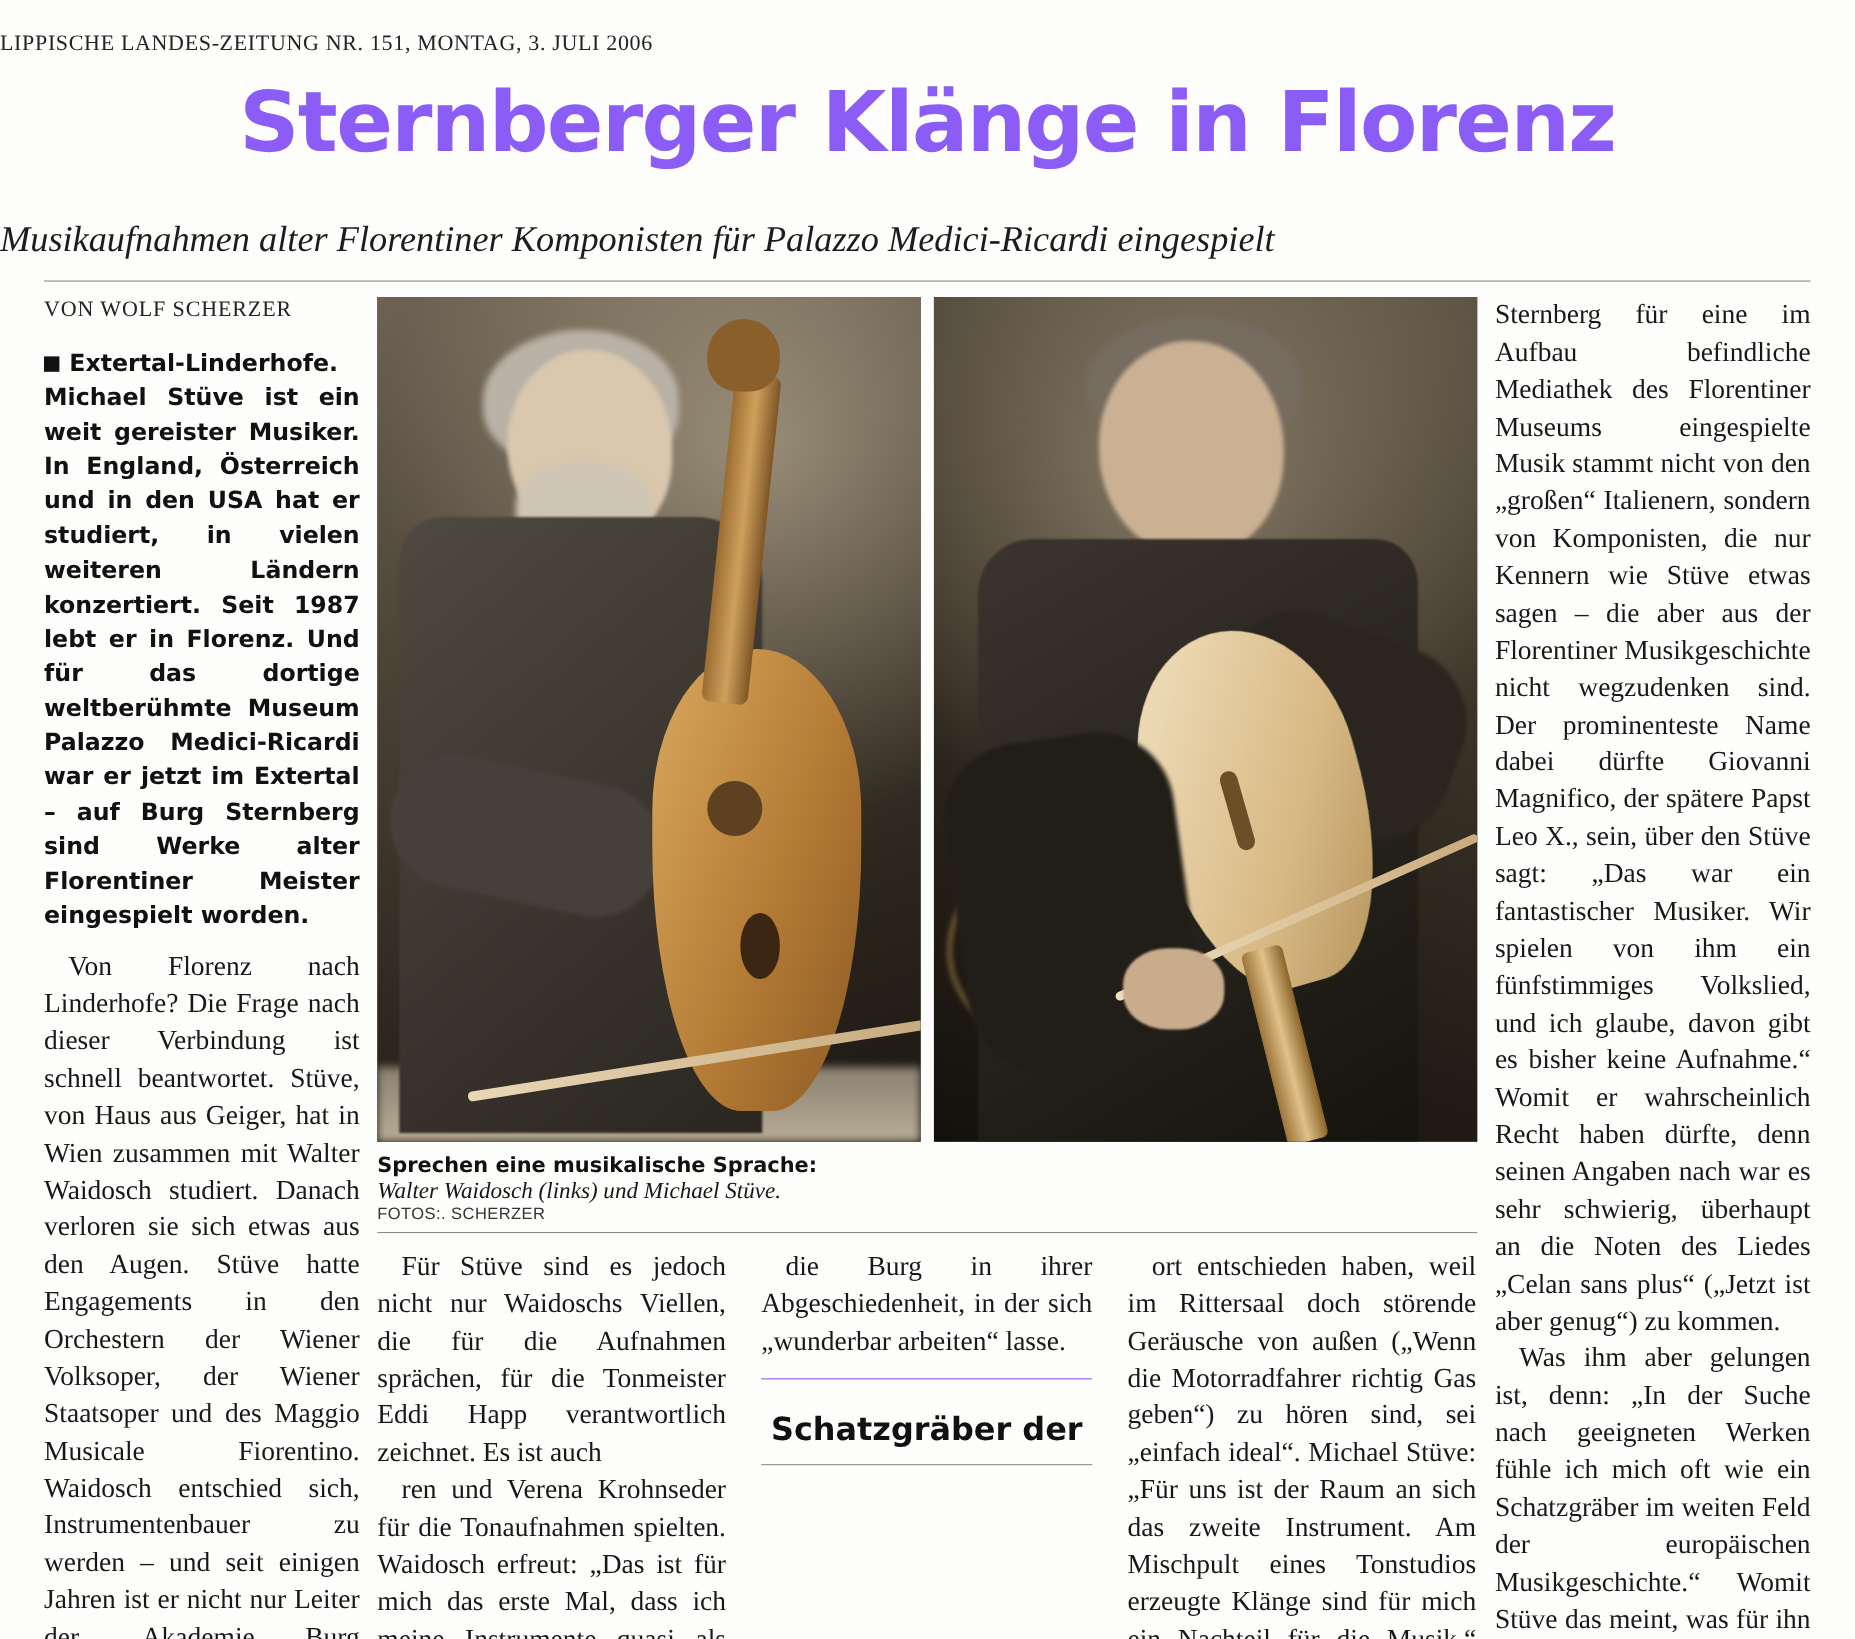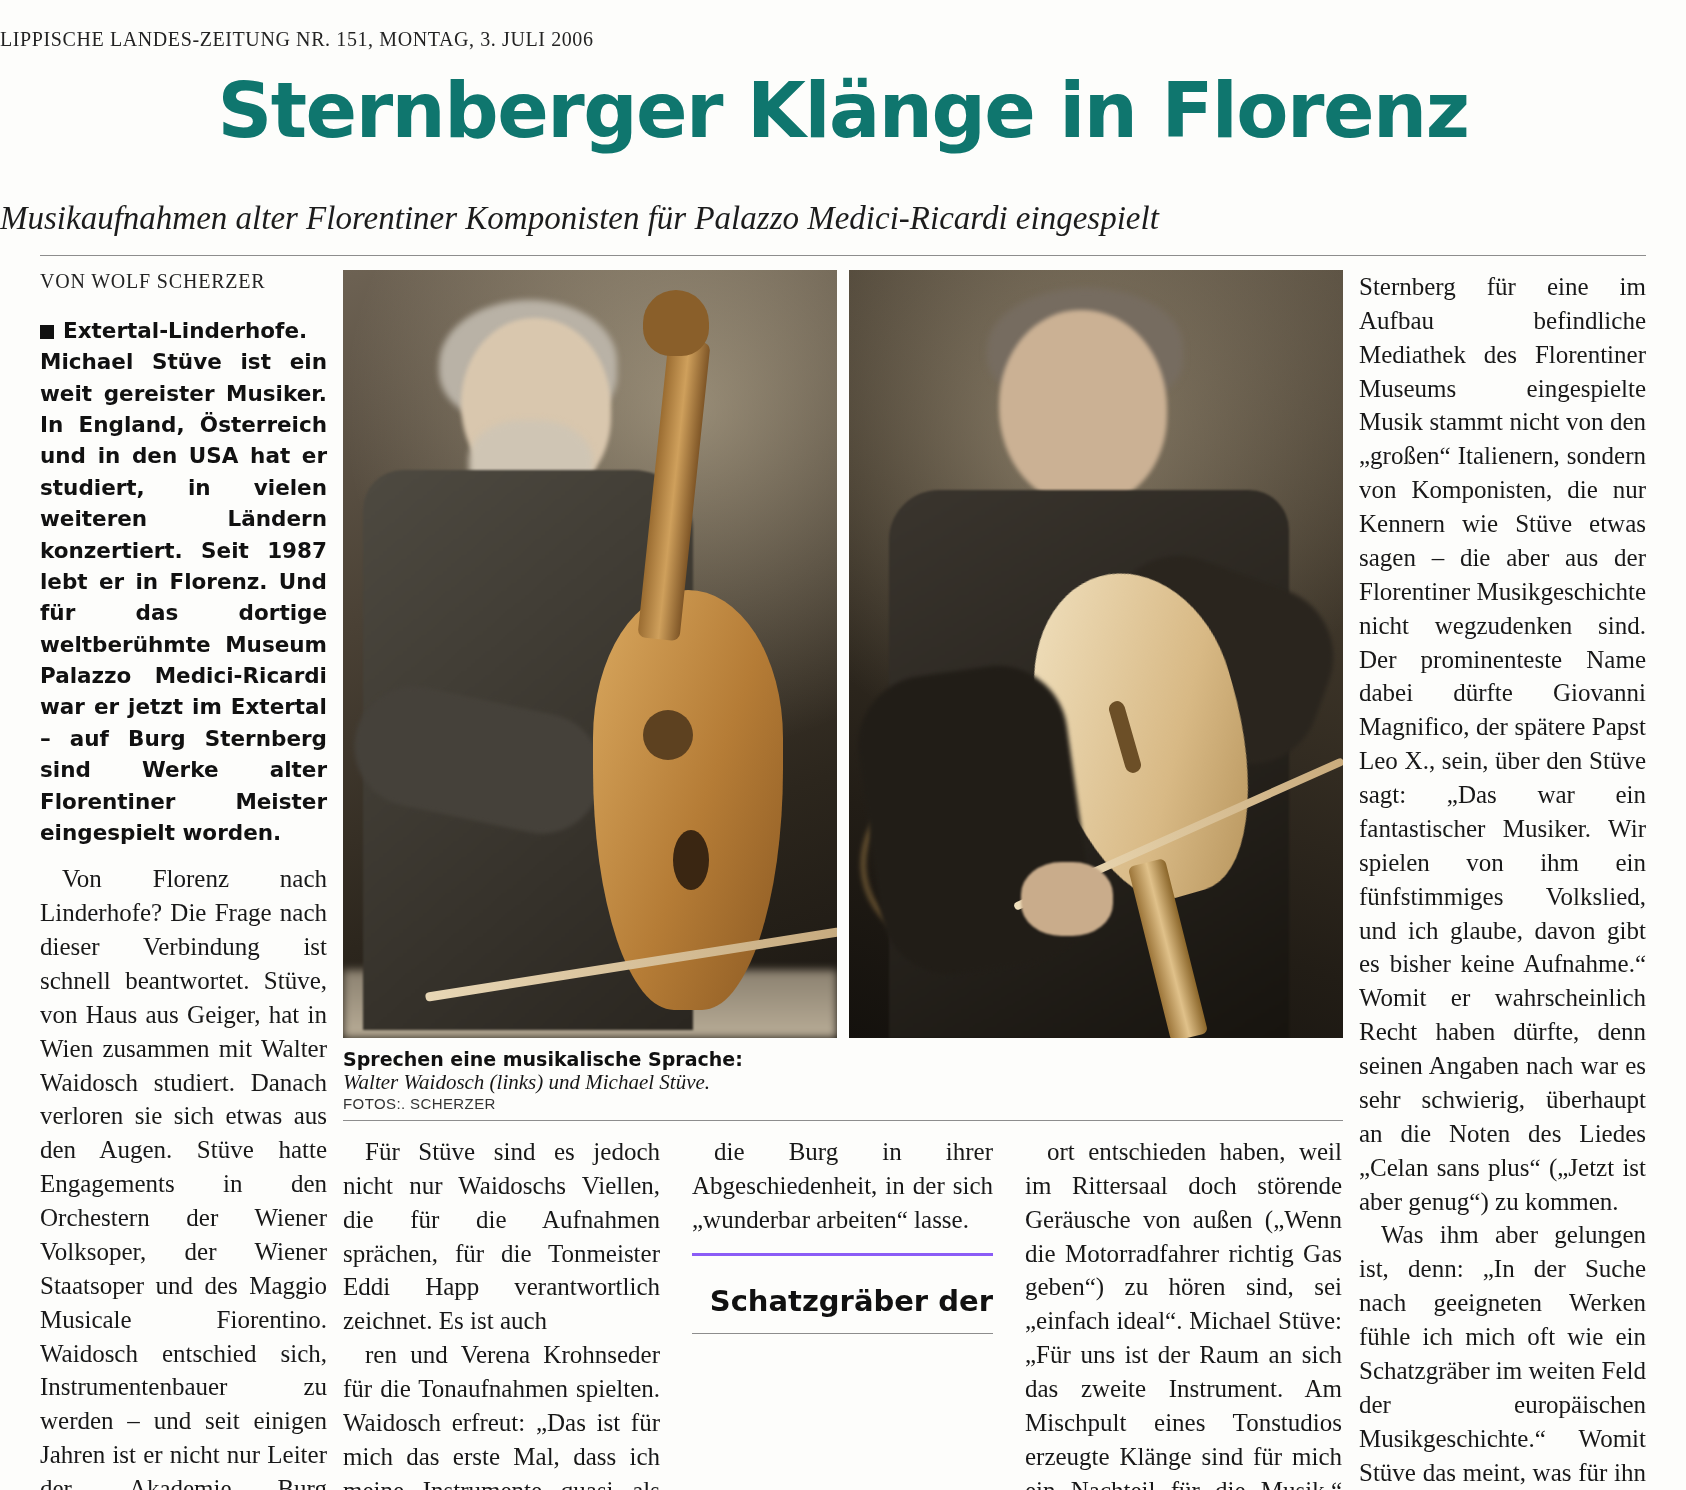--- a/index.html
+++ b/index.html
@@ -32,21 +32,21 @@
     color: #232323;
   }
   .headline {
     text-align: center;
     font-family: "DejaVu Sans", sans-serif;
     font-weight: bold;
     font-size: 76px;
     letter-spacing: -1.5px;
     line-height: 1.0;
     margin-top: 22px;
-    color: #0f766e;
+    color: #8b5cf6;
   }
   .subhead {
     font-family: "Liberation Serif", serif;
     font-style: italic;
     font-size: 33px;
     margin-top: 26px;
     color: #1c1c1c;
   }
   .rule {
     border: none;
@@ -156,25 +156,25 @@
   }
   .lower .col-a, .lower .col-b, .lower .col-c {
     width: 333px;
     box-sizing: border-box;
   }
   .lower .col-a { padding-right: 16px; }
   .lower .col-b { padding: 0 16px; }
   .lower .col-c { padding-left: 16px; }
 
   .subhead-box {
-    border-top: 3px solid #8b5cf6;
+    border-top: 1px solid #8b5cf6;
     border-bottom: 1px solid #8d8d8d;
     margin: 16px 0 14px 0;
     padding: 28px 0 14px 0;
-    text-align: right;
+    text-align: center;
   }
   .subhead-box .line {
     font-family: "DejaVu Sans", sans-serif;
     font-weight: bold;
     font-size: 29px;
     line-height: 1.22;
     color: #111;
   }
 
   

